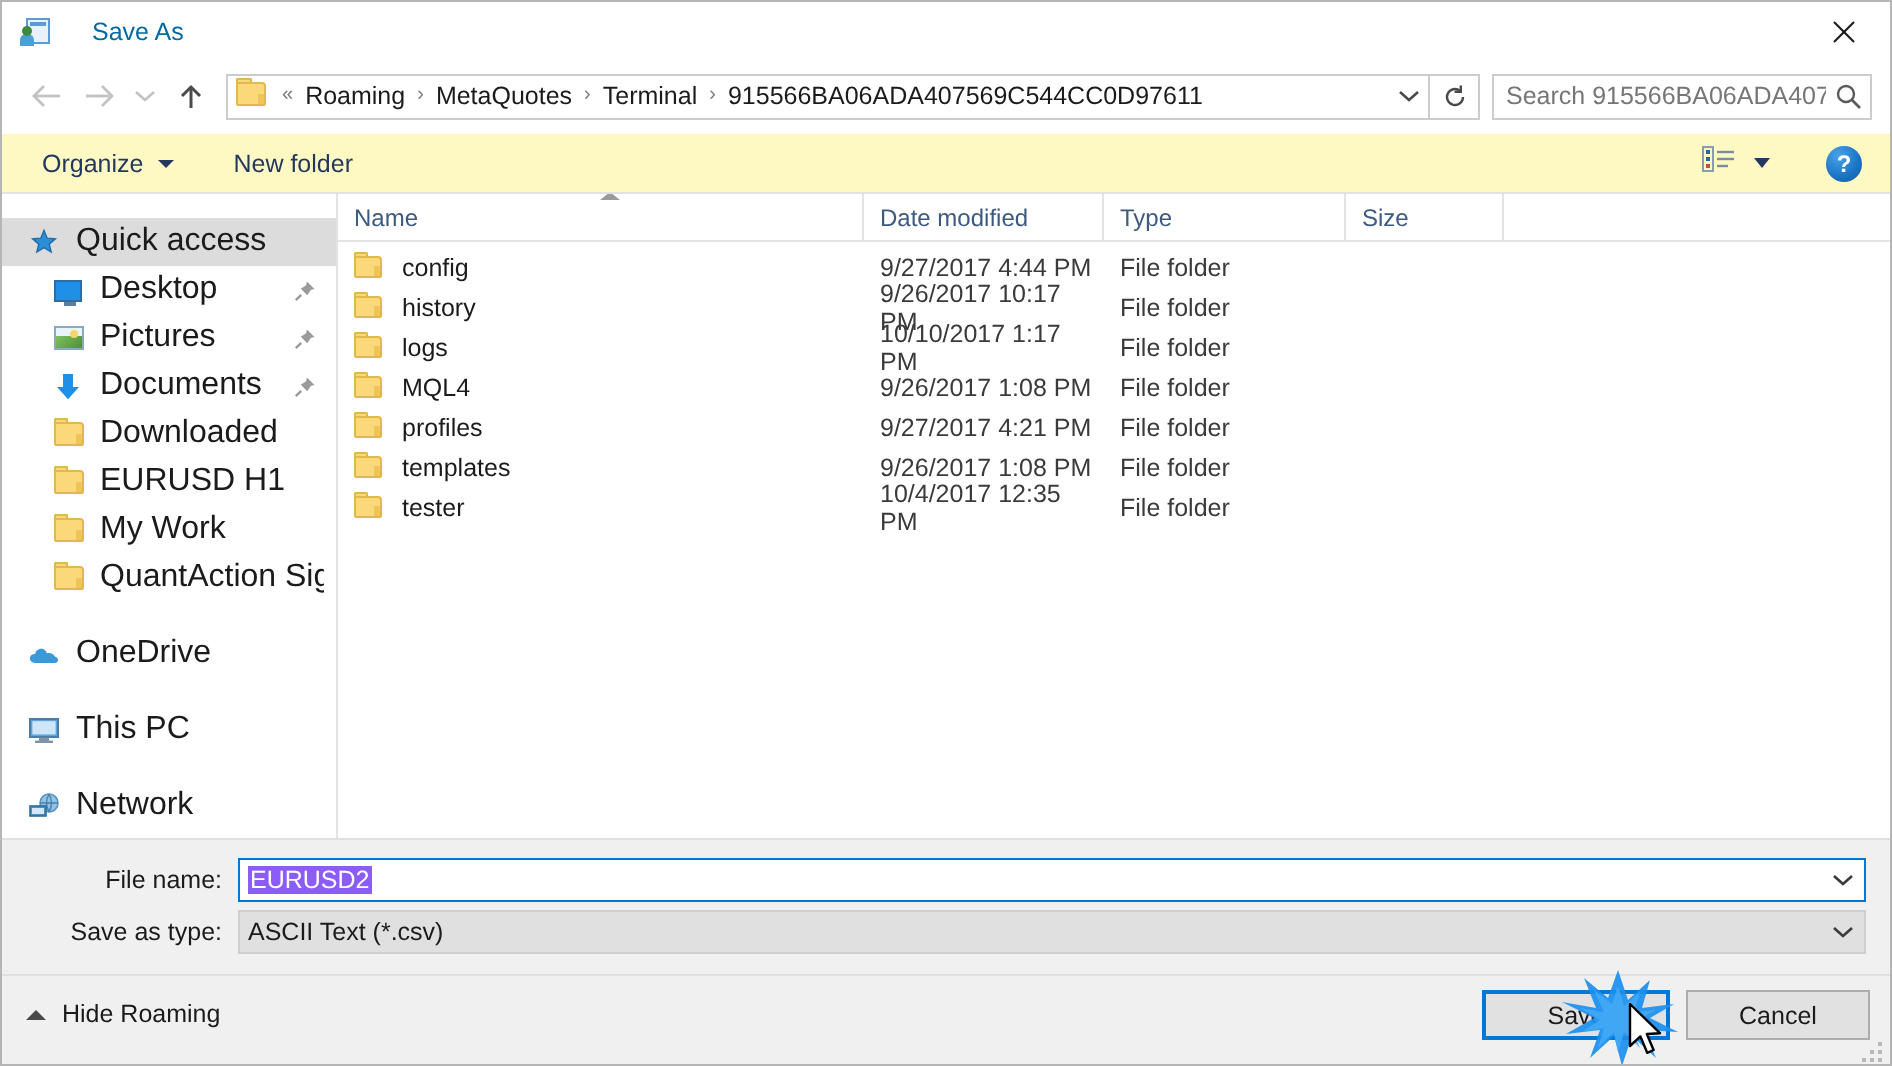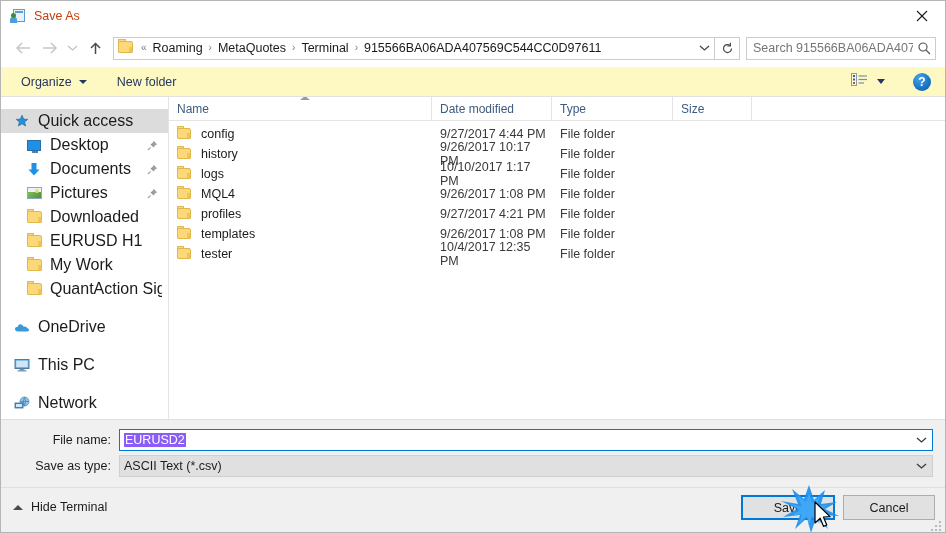--- a/index.html
+++ b/index.html
@@ -56,23 +56,23 @@
     border-radius: 50%;
     background: #3c8b3c;
   }
   .title-icon .ti-person-body {
     position: absolute; left: 0px; top: 9px;
     width: 7px; height: 6px;
     border-radius: 3px 3px 0 0;
     background: #4b9ed6;
   }
   .title-text {
-    margin-left: 8px;
+    margin-left: 20px;
     font-size: 12.5px;
-    color: #c2410c;
+    color: #0369a1;
   }
   .close-btn {
     position: absolute;
     right: 0; top: 0;
     width: 46px; height: 30px;
     display: flex; align-items: center; justify-content: center;
     cursor: default;
   }
   .close-btn svg { display: block; }
 
@@ -699,39 +699,39 @@
         <span class="side-pin">
           <svg width="11" height="11" viewBox="0 0 11 11" aria-hidden="true">
             <path d="M6.5 0.8 L10.2 4.5 L8.4 5 L6.6 7.6 L3.4 4.4 L6 2.6 Z" fill="#9b9b9b"></path>
             <line x1="3.6" y1="7.4" x2="0.9" y2="10.1" stroke="#9b9b9b" stroke-width="1.2"></line>
           </svg>
         </span>
       </div>
 
       <div class="side-item indent">
         <span class="s-ico">
-          <svg width="14" height="15" viewBox="0 0 14 15" aria-hidden="true">
-            <rect x="4.5" y="1" width="5" height="7" fill="#1e90e8"></rect>
-            <path d="M1.5 7.5 L12.5 7.5 L7 13.6 Z" fill="#1e90e8"></path>
-          </svg>
-        </span>
-        <span class="s-label">Documents</span>
+            <span class="ico-pics"></span>
+          </span>
+        <span class="s-label">Pictures</span>
         <span class="side-pin">
           <svg width="11" height="11" viewBox="0 0 11 11" aria-hidden="true">
             <path d="M6.5 0.8 L10.2 4.5 L8.4 5 L6.6 7.6 L3.4 4.4 L6 2.6 Z" fill="#9b9b9b"></path>
             <line x1="3.6" y1="7.4" x2="0.9" y2="10.1" stroke="#9b9b9b" stroke-width="1.2"></line>
           </svg>
         </span>
       </div>
 
       <div class="side-item indent">
         <span class="s-ico">
-            <span class="ico-pics"></span>
-          </span>
-        <span class="s-label">Pictures</span>
+          <svg width="14" height="15" viewBox="0 0 14 15" aria-hidden="true">
+            <rect x="4.5" y="1" width="5" height="7" fill="#1e90e8"></rect>
+            <path d="M1.5 7.5 L12.5 7.5 L7 13.6 Z" fill="#1e90e8"></path>
+          </svg>
+        </span>
+        <span class="s-label">Documents</span>
         <span class="side-pin">
           <svg width="11" height="11" viewBox="0 0 11 11" aria-hidden="true">
             <path d="M6.5 0.8 L10.2 4.5 L8.4 5 L6.6 7.6 L3.4 4.4 L6 2.6 Z" fill="#9b9b9b"></path>
             <line x1="3.6" y1="7.4" x2="0.9" y2="10.1" stroke="#9b9b9b" stroke-width="1.2"></line>
           </svg>
         </span>
       </div>
 
       <div class="side-item indent">
         <span class="s-ico">
@@ -968,21 +968,21 @@
             <path d="M1 2 L5.5 6 L10 2" fill="none" stroke="#3a3a3a" stroke-width="1.3"></path>
           </svg>
         </div>
       </div>
     </div>
   </div>
 
   <div class="footer">
     <div class="hide-folders">
       <span class="hf-caret"></span>
-      <span>Hide Terminal</span>
+      <span>Hide Roaming</span>
     </div>
     <div class="btn save">
       <span>Save</span>
     </div>
     <div class="btn cancel">
       <span>Cancel</span>
     </div>
     <div class="resize-grip">
       <i style="right:0;bottom:0;"></i>
         <i style="right:4px;bottom:0;"></i>

